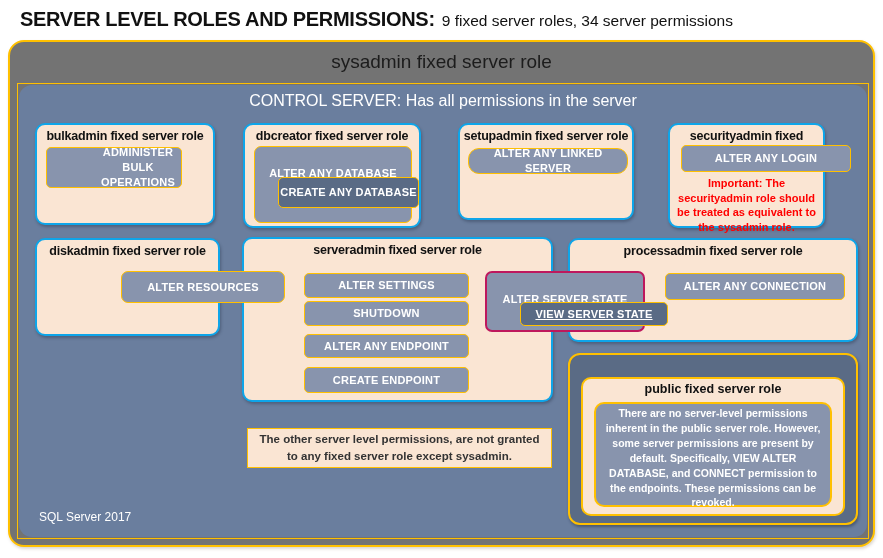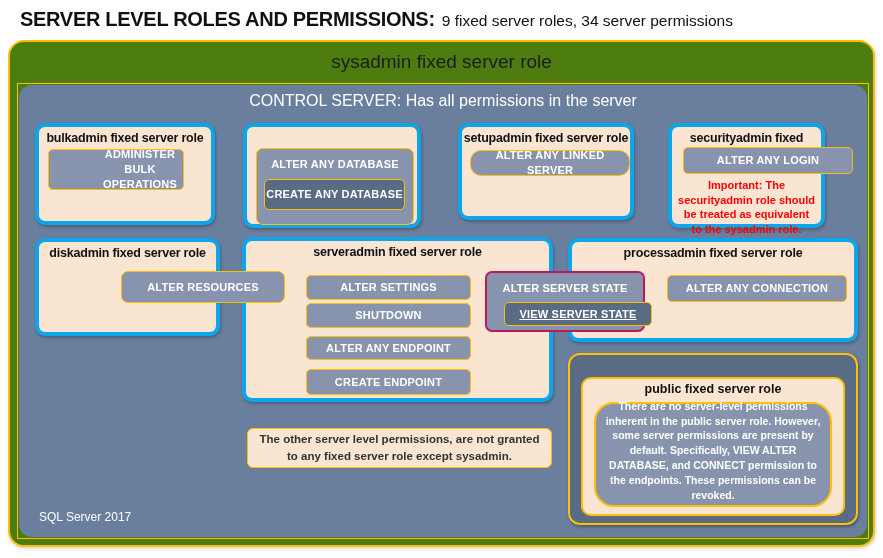--- a/index.html
+++ b/index.html
@@ -6,67 +6,67 @@
   .canvas{position:relative;width:883px;height:558px;background:#ffffff;overflow:hidden;
           font-family:"Liberation Sans",sans-serif;}
 
   
   .page-title{position:absolute;left:20px;top:8px;white-space:nowrap;}
   .page-title .main{font-size:20px;font-weight:bold;color:#111;letter-spacing:-0.3px;}
   .page-title .sub{font-size:15.5px;font-weight:normal;color:#111;margin-left:7px;}
 
   
   .sysadmin-box{position:absolute;left:8px;top:40px;width:867px;height:507px;box-sizing:border-box;
-                background:#4d7c0f;border:2px solid #FFC000;border-radius:16px;
+                background:#737373;border:2px solid #FFC000;border-radius:16px;
                 box-shadow:1px 2px 3px rgba(120,100,70,.25);}
   .sysadmin-label{position:absolute;left:0;top:9px;width:100%;text-align:center;
                   font-size:19px;color:#1c1c1c;}
 
   
   .control-frame{position:absolute;left:7px;top:41px;width:852px;height:456px;box-sizing:border-box;
                  border:1.5px solid #FFC000;}
   .control-fill{position:absolute;inset:1px;background:#6A7E9E;border-radius:13px;}
   .control-header{position:absolute;left:0;top:8px;width:100%;text-align:center;
                   font-size:16px;color:#ffffff;z-index:1;}
 
   
-  .role{position:absolute;box-sizing:border-box;background:#FAE5D3;border:4px solid #0ea5e9;
+  .role{position:absolute;box-sizing:border-box;background:#FAE5D3;border:2px solid #0ea5e9;
         border-radius:10px;z-index:1;box-shadow:1px 2px 3px rgba(30,40,60,.35);}
   .role-title{padding-top:4px;text-align:center;font-size:12.5px;font-weight:bold;
               color:#111;letter-spacing:-0.2px;}
 
   
   .perm{position:absolute;box-sizing:border-box;background:#8894AD;border:1.5px solid #FFC000;
         border-radius:5px;color:#ffffff;font-weight:bold;font-size:11px;letter-spacing:.2px;
         display:flex;align-items:center;justify-content:center;text-align:center;line-height:1.35;}
-  .perm.dark{background:#5A6B85;}
+  .perm.dark{background:#5A6B85;margin-left:16px;}
 
   
   .perm-panel{position:absolute;box-sizing:border-box;background:#8894AD;border:1.5px solid #FFC000;
               border-radius:7px;z-index:2;}
   .perm-panel.gray-border{border:2px solid #be185d;}
-  .panel-label{padding-top:9px;text-align:center;color:#fff;font-weight:bold;font-size:11px;letter-spacing:.2px;}
+  .panel-label{padding-top:20px;text-align:center;color:#fff;font-weight:bold;font-size:11px;letter-spacing:.2px;}
 
   .warning-text{position:absolute;left:6px;right:6px;top:51px;text-align:center;
                 color:#FF0000;font-weight:bold;font-size:11px;line-height:1.32;}
 
   .footnote-box{position:absolute;box-sizing:border-box;background:#FAE5D3;border:1.5px solid #FFC000;
-                border-radius:6px;z-index:1;display:flex;align-items:center;justify-content:center;}
+                border-radius:0;z-index:1;display:flex;align-items:center;justify-content:center;}
   .footnote-text{text-align:center;font-size:11.5px;font-weight:bold;color:#333;line-height:1.45;padding:2px 6px;}
 
   
   .vad-box{position:absolute;box-sizing:border-box;background:#5A6B85;border:2px solid #FFC000;
            border-radius:12px;z-index:2;box-shadow:1px 2px 3px rgba(20,30,50,.4);}
   .vad-title{padding-top:4px;text-align:center;color:#fff;font-weight:bold;font-size:11.5px;letter-spacing:.2px;}
   .public-box{position:absolute;left:11px;top:22px;width:264px;height:139px;box-sizing:border-box;
               background:#FAE5D3;border:2px solid #FFC000;border-radius:10px;}
   .public-title{padding-top:3px;text-align:center;font-size:12.5px;font-weight:bold;color:#111;}
   .public-desc-box{position:absolute;left:11px;top:23px;width:238px;height:105px;box-sizing:border-box;
-                   background:#8894AD;border:2px solid #FFC000;border-radius:20px;
-                   display:flex;align-items:flex-end;justify-content:center;}
+                   background:#8894AD;border:2px solid #FFC000;border-radius:10px;
+                   display:flex;align-items:flex-start;justify-content:center;}
   .public-desc{padding:2px 7px;text-align:center;color:#fff;font-weight:bold;font-size:10.5px;line-height:1.42;}
 
   .footer-label{position:absolute;left:21px;top:426px;color:#fff;font-size:12px;z-index:1;}
 </style>
 </head>
 <body>
 
 <div class="canvas">
 
   <div class="page-title">
@@ -79,20 +79,21 @@
     <div class="control-frame">
       <div class="control-fill"></div>
       <div class="control-header">CONTROL SERVER: Has all permissions in the server</div>
 
       <div class="role" style="left:17px;top:39px;width:180px;height:102px;">
         <div class="role-title">bulkadmin fixed server role</div>
         <div class="perm" style="left:9px;top:22px;width:136px;height:41px;padding-left:48px;">ADMINISTER BULK OPERATIONS</div>
       </div>
 
       <div class="role" style="left:225px;top:39px;width:178px;height:105px;">
+        <div class="role-title">dbcreator fixed server role</div>
         <div class="perm-panel" style="left:9px;top:21px;width:158px;height:77px;">
           <div class="panel-label">ALTER ANY DATABASE</div>
           <div class="perm dark" style="left:7px;top:30px;width:141px;height:31px;">CREATE ANY DATABASE</div>
         </div>
       </div>
 
       <div class="role" style="left:440px;top:39px;width:176px;height:97px;">
         <div class="role-title">setupadmin fixed server role</div>
         <div class="perm" style="left:8px;top:23px;width:160px;height:26px;border-radius:11px;">ALTER ANY LINKED SERVER</div>
       </div>

